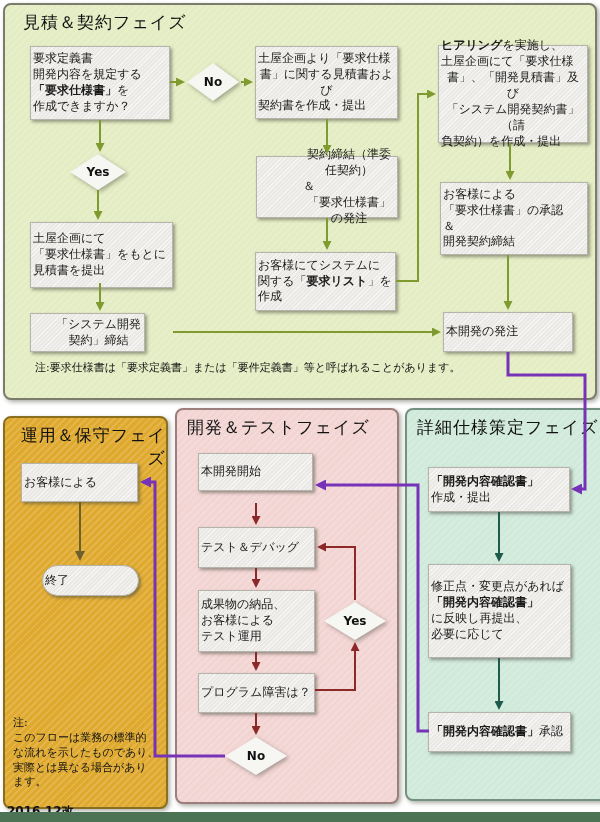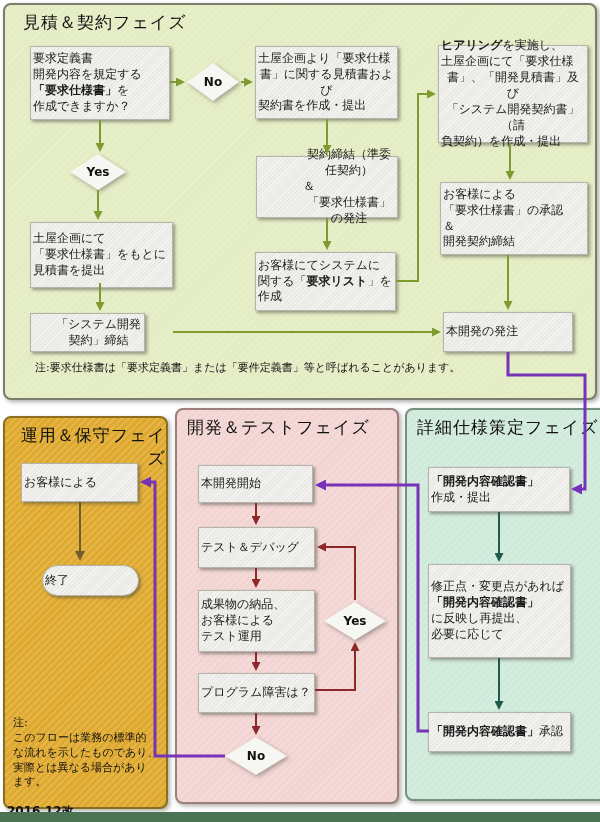--- a/index.html
+++ b/index.html
@@ -122,21 +122,21 @@
       <div><span>終了</span></div>
     </div>
   <div class="note" style="left:13px;top:716px;width:150px;">
       <div><span>注:</span></div>
       <div><span>このフローは業務の標準的</span></div>
       <div><span>な流れを示したものであり、</span></div>
       <div><span>実際とは異なる場合があり</span></div>
       <div><span>ます。</span></div>
     </div>
 
-  <div class="node" style="left:198px;top:465px;width:115px;height:38px;">
+  <div class="node" style="left:198px;top:453px;width:115px;height:38px;">
       <div><span>本開発開始</span></div>
     </div>
   <div class="node" style="left:198px;top:527px;width:117px;height:41px;">
       <div><span>テスト＆デバッグ</span></div>
     </div>
   <div class="node" style="left:198px;top:590px;width:117px;height:62px;">
       <div><span>成果物の納品、</span></div>
       <div><span>お客様による</span></div>
       <div><span>テスト運用</span></div>
     </div>

